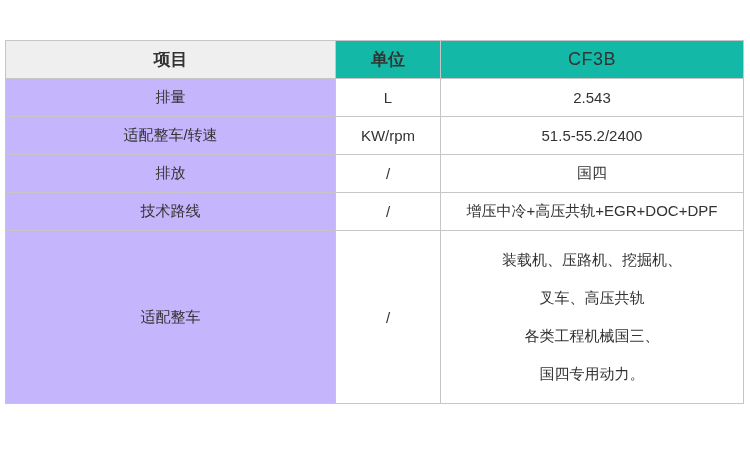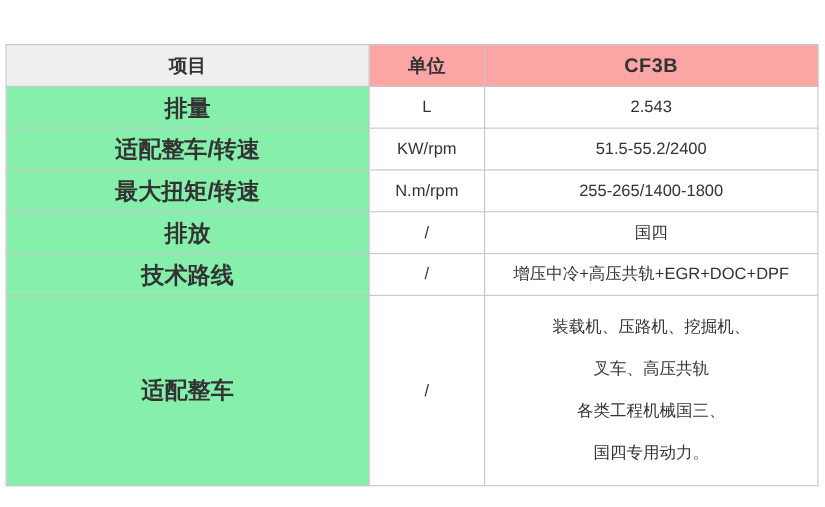--- a/index.html
+++ b/index.html
@@ -35,34 +35,34 @@
   col.c-item  { width: 330px; }
   col.c-unit  { width: 105px; }
   col.c-model { width: 303px; }
 
   tr.r      { height: 38px; }
   tr.r-tall { height: 153px; }
 
   th.hdr {
     font-size: 17px;
     font-weight: 700;
-    background: #fca5a5;
+    background: #14b8a6;
   }
   th.hdr-item {
     background: #efefef;
   }
   th.hdr-model {
     font-size: 18px;
-    font-weight: 700;
+    font-weight: 400;
     letter-spacing: 0.5px;
   }
   td.label-cell {
-    background: #86efac;
-    font-size: 21px;
-    font-weight: 700;
+    background: #c4b5fd;
+    font-size: 15px;
+    font-weight: 400;
   }
   td.unit-cell, td.value-cell {
     background: #ffffff;
     font-size: 15px;
     font-weight: 400;
   }
   td.value-cell.multiline {
     padding: 10px 6px;
   }
   .value-line {
@@ -93,25 +93,20 @@
         <td class="label-cell">排量</td>
         <td class="unit-cell">L</td>
         <td class="value-cell">2.543</td>
       </tr>
       <tr class="r">
         <td class="label-cell">适配整车/转速</td>
         <td class="unit-cell">KW/rpm</td>
         <td class="value-cell">51.5-55.2/2400</td>
       </tr>
       <tr class="r">
-        <td class="label-cell">最大扭矩/转速</td>
-        <td class="unit-cell">N.m/rpm</td>
-        <td class="value-cell">255-265/1400-1800</td>
-      </tr>
-      <tr class="r">
         <td class="label-cell">排放</td>
         <td class="unit-cell">/</td>
         <td class="value-cell">国四</td>
       </tr>
       <tr class="r">
         <td class="label-cell">技术路线</td>
         <td class="unit-cell">/</td>
         <td class="value-cell">增压中冷+高压共轨+EGR+DOC+DPF</td>
       </tr>
       <tr class="r-tall">

